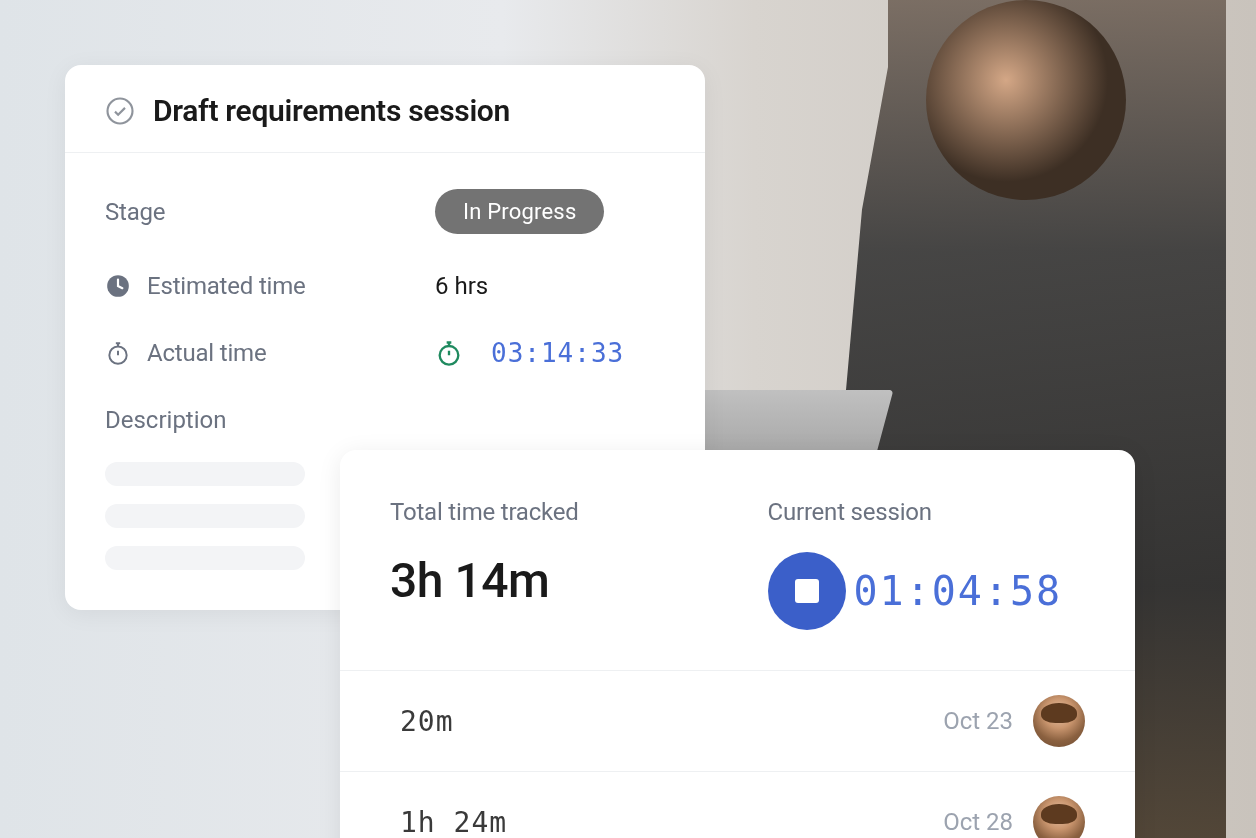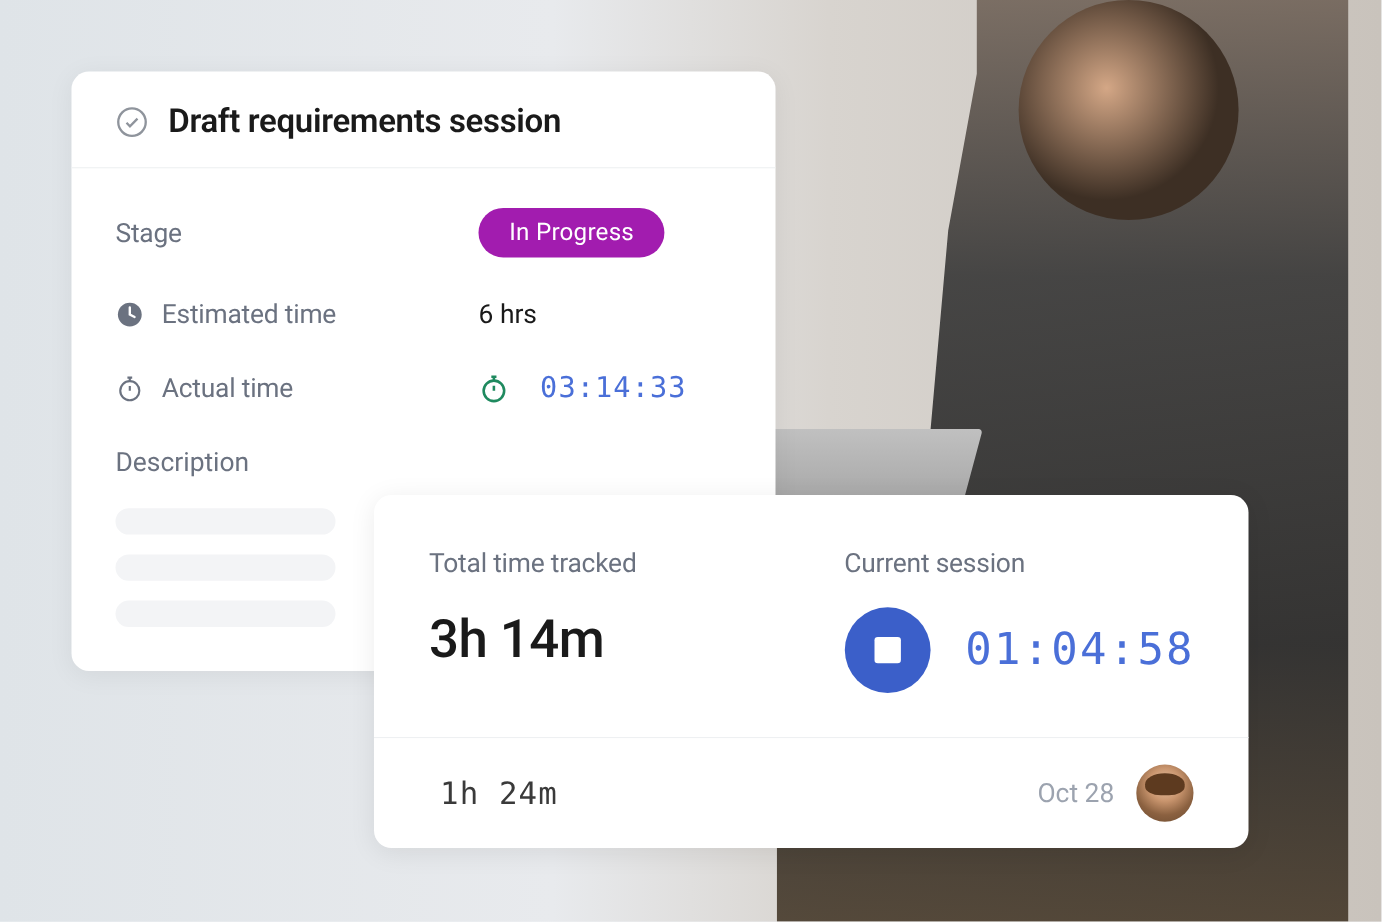--- a/index.html
+++ b/index.html
@@ -101,21 +101,21 @@
     }
     .row-label {
       font-size: 24px;
       color: #6b7280;
       letter-spacing: -0.2px;
     }
     .row-label.no-icon {
       margin-left: 0;
     }
     .stage-pill {
-      background: #a21caf;
+      background: #737373;
       color: #fff;
       font-size: 22px;
       font-weight: 400;
       padding: 10px 28px;
       border-radius: 999px;
       letter-spacing: 0.2px;
     }
     .est-value {
       font-size: 24px;
       color: #1a1a1a;
@@ -181,21 +181,21 @@
     }
     .tracking-total {
       font-size: 48px;
       font-weight: 500;
       color: #1a1a1a;
       letter-spacing: -0.5px;
     }
     .session-wrap {
       display: flex;
       align-items: center;
-      gap: 32px;
+      gap: 8px;
     }
     .stop-btn {
       width: 78px;
       height: 78px;
       border-radius: 50%;
       background: #3b5fc9;
       display: flex;
       align-items: center;
       justify-content: center;
       cursor: pointer;
@@ -339,20 +339,27 @@
       <div class="tracking-label">Current session</div>
       <div class="session-wrap">
         <div class="stop-btn">
           <span class="stop-square"></span>
         </div>
         <span class="session-time">01:04:58</span>
       </div>
     </div>
   </div>
 
+  <div class="entry-row">
+    <span class="entry-duration">20m</span>
+    <div class="entry-right">
+      <span class="entry-date">Oct 23</span>
+      <span class="avatar"></span>
+    </div>
+  </div>
 
   <div class="entry-row">
     <span class="entry-duration">1h 24m</span>
     <div class="entry-right">
       <span class="entry-date">Oct 28</span>
       <span class="avatar"></span>
     </div>
   </div>
 </div>
 

